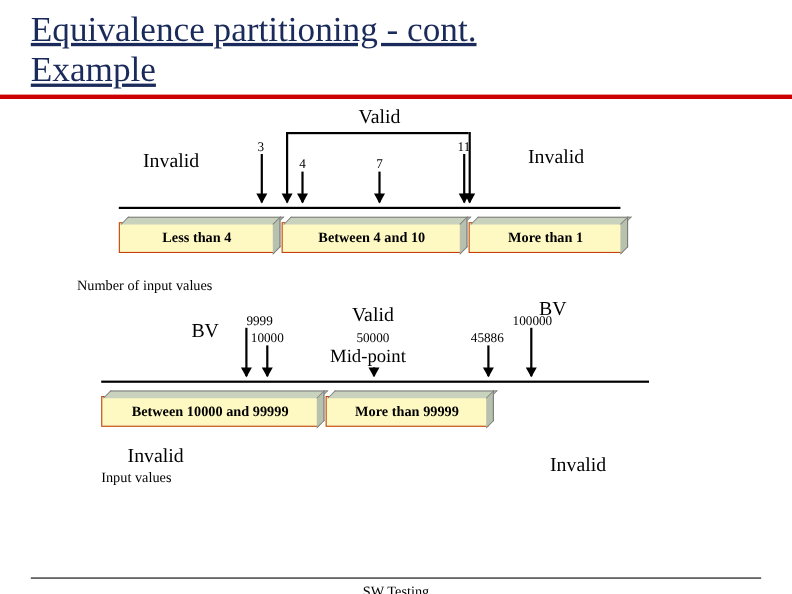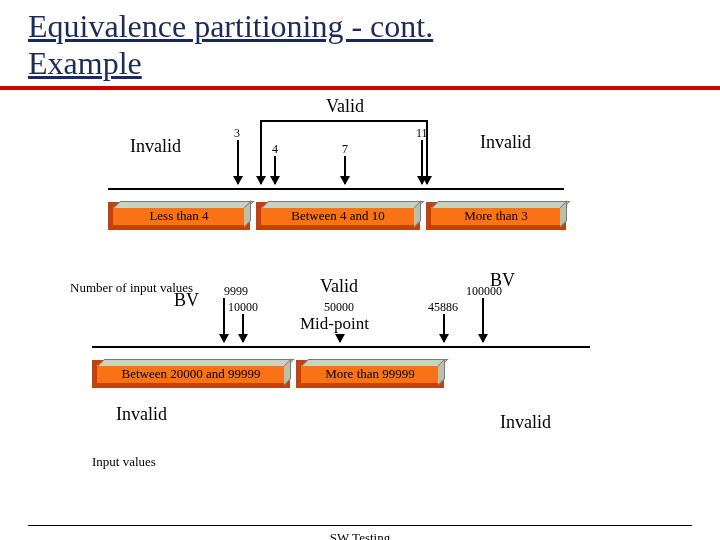--- a/index.html
+++ b/index.html
@@ -34,21 +34,20 @@
     position: absolute;
     font-size: 18px;
     color: #000;
     font-family: "Times New Roman", serif;
   }
   .small {
     position: absolute;
     font-size: 13px;
     color: #000;
     font-family: "Times New Roman", serif;
-    margin-top: 28px;
   }
 
   
   .nline {
     position: absolute;
     height: 2px;
     background: #000;
   }
   .ticklabel {
     position: absolute;
@@ -57,28 +56,29 @@
   }
 
   
   .boxrow {
     position: absolute;
     display: flex;
     gap: 6px;
   }
   .box3d {
     position: relative;
-    background: #f97316;
-    border: 5px solid #c2410c;
+    background: #fef9c3;
+    border: 1px solid #c2410c;
     height: 28px;
     display: flex;
     align-items: center;
     justify-content: center;
     font-size: 13px;
     font-family: "Times New Roman", serif;
+    font-weight: bold;
   }
   .box3d::before {
     
     content: "";
     position: absolute;
     left: 4px;
     top: -6px;
     width: 100%;
     height: 6px;
     background: #c8d2bd;
@@ -169,21 +169,21 @@
   <div class="darrow" style="left:274px; top:66px; height:28px;"></div>
   <div class="darrow" style="left:344px; top:66px; height:28px;"></div>
   <div class="darrow" style="left:421px; top:50px; height:44px;"></div>
   <div class="darrow" style="left:426px; top:30px; height:64px;"></div>
 
   <div class="nline" style="left:108px; top:98px; width:456px;"></div>
 
   <div class="boxrow" style="left:108px; top:112px;">
     <div class="box3d" style="width:142px;">Less than 4</div>
     <div class="box3d" style="width:164px;">Between 4 and 10</div>
-    <div class="box3d" style="width:140px;">More than 3</div>
+    <div class="box3d" style="width:140px;">More than 1</div>
   </div>
 
   <div class="small" style="left:70px; top:162px;">Number of input values</div>
 
   <div class="label" style="left:174px; top:200px;">BV</div>
   <div class="label" style="left:320px; top:186px;">Valid</div>
   <div class="label" style="left:490px; top:180px;">BV</div>
 
   <div class="ticklabel" style="left:224px; top:194px;">9999</div>
   <div class="ticklabel" style="left:228px; top:210px;">10000</div>
@@ -195,21 +195,21 @@
 
   <div class="darrow" style="left:223px; top:208px; height:44px;"></div>
   <div class="darrow" style="left:242px; top:224px; height:28px;"></div>
   <div class="darrow" style="left:339px; top:244px; height:8px;"></div>
   <div class="darrow" style="left:443px; top:224px; height:28px;"></div>
   <div class="darrow" style="left:482px; top:208px; height:44px;"></div>
 
   <div class="nline" style="left:92px; top:256px; width:498px;"></div>
 
   <div class="boxrow" style="left:92px; top:270px;">
-    <div class="box3d" style="width:198px;">Between 20000 and 99999</div>
+    <div class="box3d" style="width:198px;">Between 10000 and 99999</div>
     <div class="box3d" style="width:148px;">More than 99999</div>
   </div>
 
   <div class="label" style="left:116px; top:314px;">Invalid</div>
   <div class="label" style="left:500px; top:322px;">Invalid</div>
 
   <div class="small" style="left:92px; top:336px;">Input values</div>
 
 </div>
 

